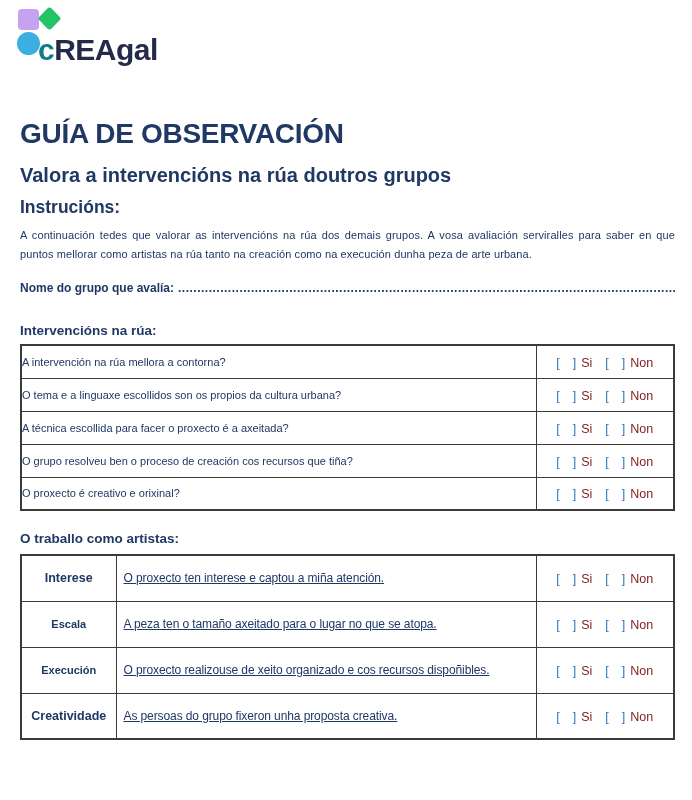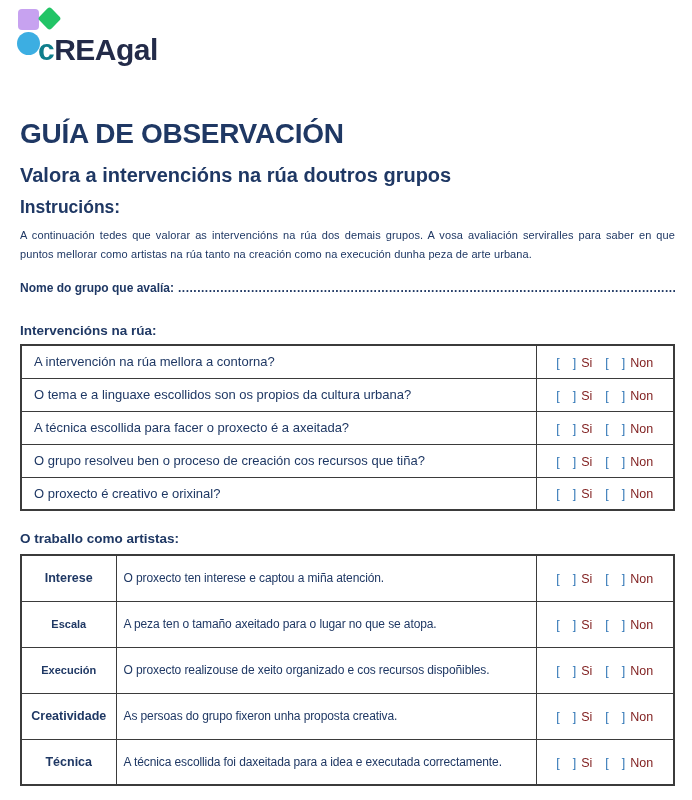--- a/index.html
+++ b/index.html
@@ -39,26 +39,26 @@
 
   
   .namerow { margin-top: 17px; display: flex; align-items: baseline; font-size: 12px; font-weight: bold; }
   .namerow .dots { flex: 1; overflow: hidden; white-space: nowrap; margin-left: 4px; letter-spacing: 0.5px; }
 
   
   table { width: 655px; border-collapse: collapse; table-layout: fixed; }
   table { border: 2px solid #3b3b3b; }
   td { border: 1.5px solid #3b3b3b; color: #1F3864; vertical-align: middle; }
   .t1 td { height: 33px; }
-  .t1 td.q { padding-left: 12px; font-size: 13px; }
+  .t1 td.q { padding-left: 0; font-size: 11px; }
   td.cc { width: 138px; text-align: center; }
   .t2 td { height: 46px; }
   .t2 td.label { width: 95px; text-align: center; font-weight: bold; font-size: 12.5px; }
   .t2 tr:nth-child(2) td.label, .t2 tr:nth-child(3) td.label { font-size: 11px; }
-  .t2 td.desc { padding-left: 7px; font-size: 12px; letter-spacing: -0.1px; white-space: nowrap; overflow: hidden; }
+  .t2 td.desc { padding-left: 7px; font-size: 12px; letter-spacing: -0.1px; white-space: nowrap; overflow: hidden; text-decoration: underline; }
 
   
   .check { display: inline-flex; align-items: baseline; font-size: 12.5px; white-space: nowrap; }
   .check .br { color: #2E74B5; }
   .check .br.cl { margin-left: 13px; }
   .check .ol { margin-left: 5px; color: #7f1d1d; }
   .check .cb { display: inline-flex; align-items: baseline; }
   .check .cb.non { margin-left: 13px; }
 </style>
 </head>
@@ -244,34 +244,16 @@
                 <span class="ol">Si</span>
               </span>
             <span class="cb non">
                 <span class="br">[</span>
                 <span class="br cl">]</span>
                 <span class="ol">Non</span>
               </span>
           </span>
         </td>
       </tr>
-      <tr>
-        <td class="label">Técnica</td>
-        <td class="desc">A técnica escollida foi daxeitada para a idea e executada correctamente.</td>
-        <td class="cc">
-          <span class="check">
-            <span class="cb">
-                <span class="br">[</span>
-                <span class="br cl">]</span>
-                <span class="ol">Si</span>
-              </span>
-            <span class="cb non">
-                <span class="br">[</span>
-                <span class="br cl">]</span>
-                <span class="ol">Non</span>
-              </span>
-          </span>
-        </td>
-      </tr>
     </tbody>
   </table>
 
 </div>
 
 </body></html>

